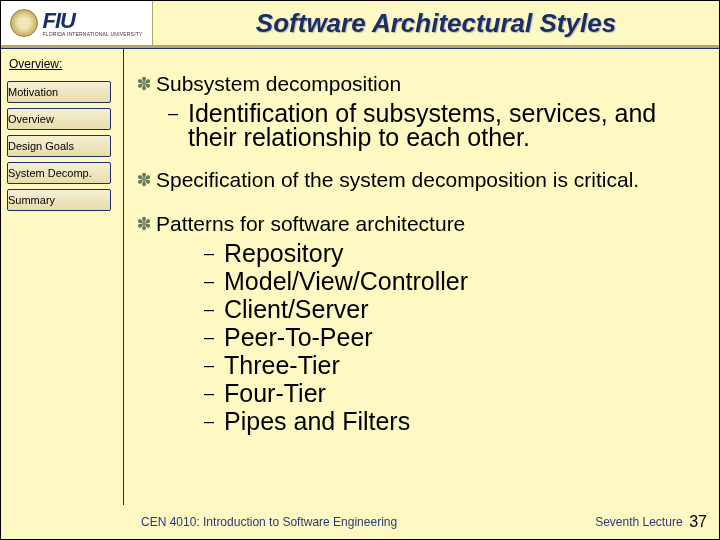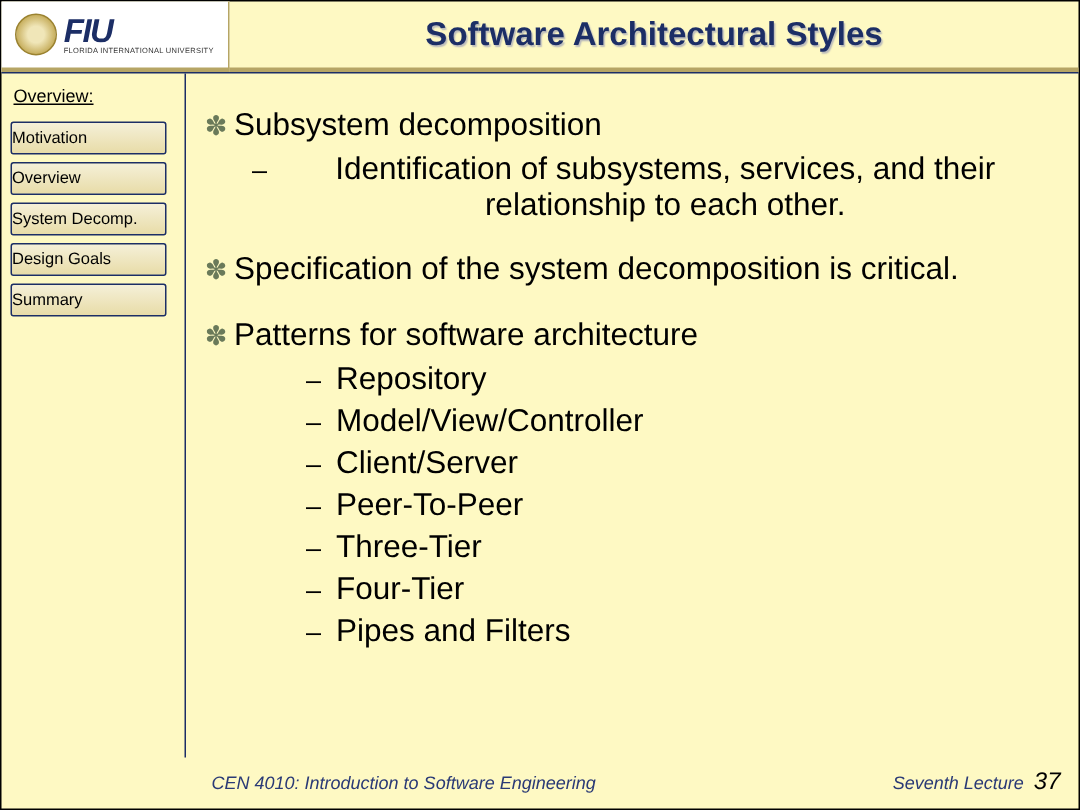--- a/index.html
+++ b/index.html
@@ -24,22 +24,23 @@
     border: 1px solid #9a8230;
   }
   .fiu-text { display: flex; flex-direction: column; line-height: 1; }
   .fiu-big { font-size: 22px; font-weight: 900; font-style: italic; color: #1c2e66; letter-spacing: -1px; }
   .fiu-small { font-size: 5px; color: #333; letter-spacing: 0.2px; }
   .title-box {
     flex: 1; display: flex; align-items: center; justify-content: center;
     border-bottom: 3px solid #b6a565;
   }
   .title {
-    font-size: 22px; font-weight: bold; color: #1c2e66;
+    font-size: 26px; font-weight: bold; color: #1c2e66;
     text-shadow: 1px 1px 1px #bbb;
+    font-style: italic;
   }
   .body { display: flex; height: 456px; }
   .sidebar {
     width: 123px; padding: 8px 10px 0 6px;
     border-right: 1px solid #1c2e66;
   }
   .section-label {
     font-size: 12px; font-weight: normal; text-decoration: underline;
     color: #000; margin-bottom: 10px; padding-left: 2px;
   }
@@ -53,27 +54,26 @@
   .content { flex: 1; padding: 22px 20px 0 8px; position: relative; }
   .bullet-row { display: flex; align-items: flex-start; margin-bottom: 4px; }
   .star {
     width: 24px; flex-shrink: 0; text-align: center;
     color: #6a7a5a; font-size: 18px; line-height: 26px;
   }
   .bullet-text { font-size: 21px; color: #000; line-height: 26px; }
   .sub-row { display: flex; align-items: flex-start; margin: 4px 0 18px 36px; }
   .sub-row.tight { margin-bottom: 2px; }
   .dash { width: 20px; flex-shrink: 0; font-size: 18px; color: #000; line-height: 24px; }
-  .sub-text { font-size: 21px; color: #000; line-height: 24px; text-align: center; }
+  .sub-text { font-size: 25px; color: #000; line-height: 24px; }
   .sub-list { margin-left: 36px; margin-top: 2px; }
   .footer {
     position: absolute; bottom: 0; left: 0; right: 0; height: 34px;
     display: flex; align-items: center; font-size: 12px; color: #2a3a76;
     padding: 0 12px 0 140px;
-    font-style: italic;
   }
   .course { flex: 0 0 auto; }
   .lecture { margin-left: 198px; }
   .pagenum { margin-left: auto; font-size: 16px; color: #000; }
 </style>
 </head>
 <body>
 
 <div class="slide">
 
@@ -90,22 +90,22 @@
     <div class="title-box">
       <div class="title">Software Architectural Styles</div>
     </div>
   </div>
 
   <div class="body">
     <div class="sidebar">
       <div class="section-label">Overview:</div>
       <button class="nav-btn">Motivation</button>
       <button class="nav-btn">Overview</button>
+      <button class="nav-btn">Design Goals</button>
       <button class="nav-btn">System Decomp.</button>
-      <button class="nav-btn">Design Goals</button>
       <button class="nav-btn">Summary</button>
     </div>
 
     <div class="content">
 
       <div class="bullet-row">
         <span class="star">✽</span>
         <span class="bullet-text">Subsystem decomposition</span>
       </div>
       <div class="sub-row">

